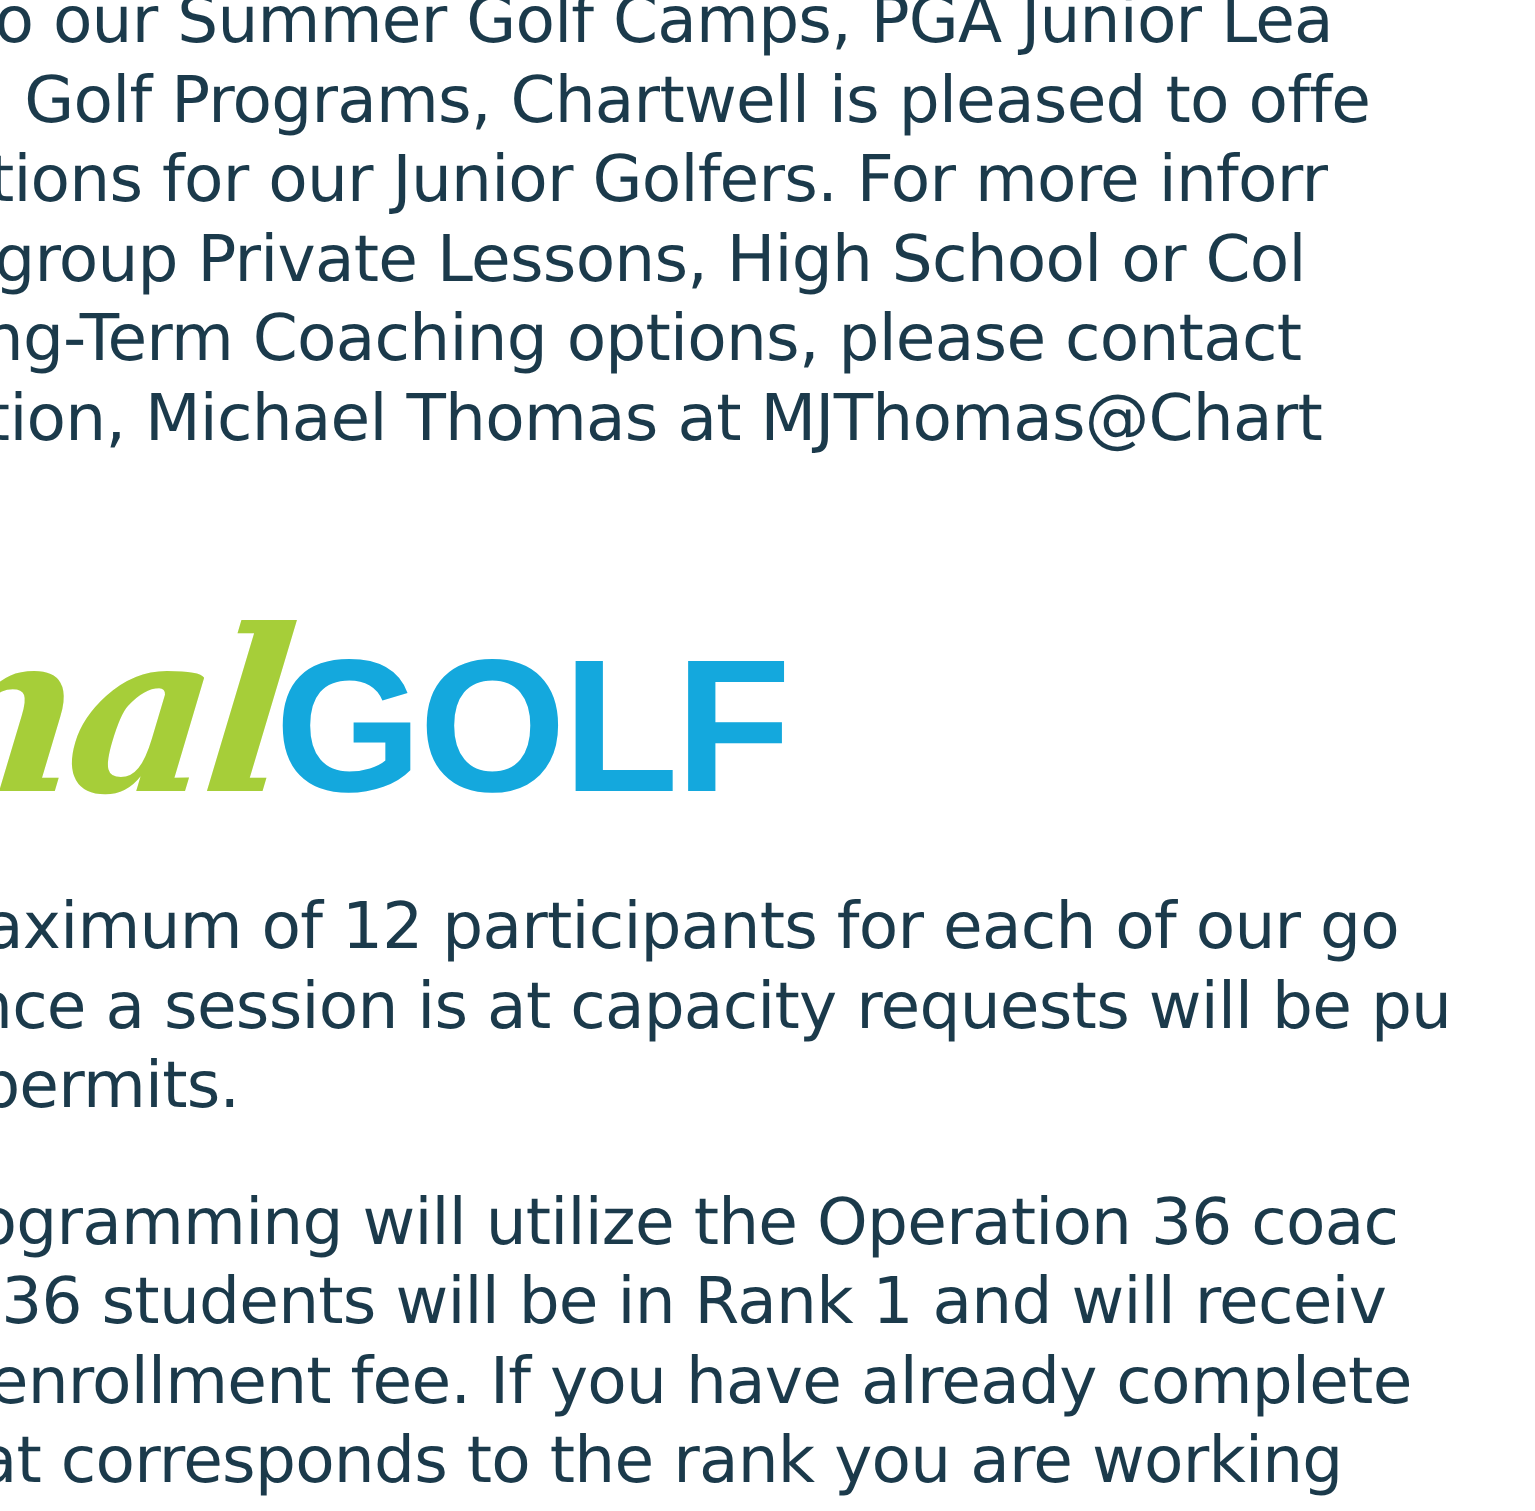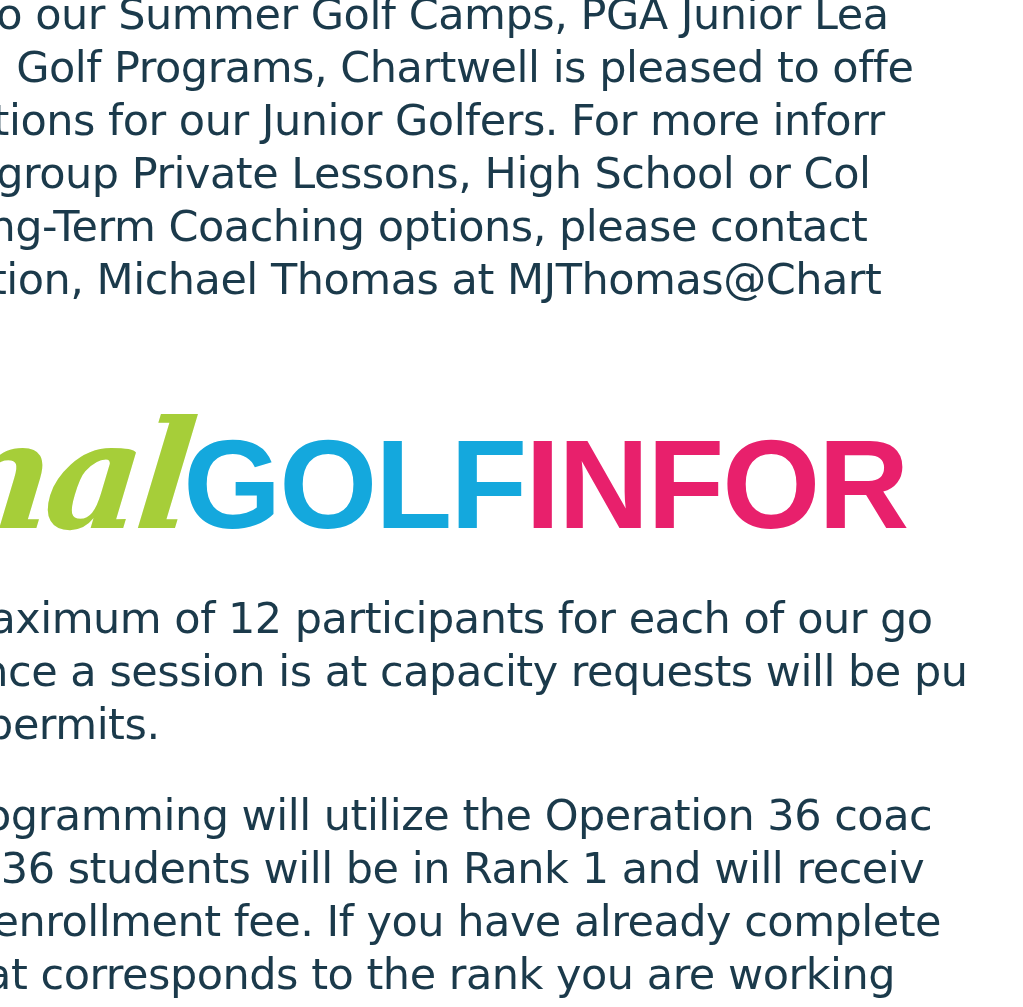--- a/index.html
+++ b/index.html
@@ -76,21 +76,20 @@
     <span class="line">ool Golf Programs, Chartwell is pleased to offe</span>
     <span class="line">options for our Junior Golfers. For more inforr</span>
     <span class="line"> or group Private Lessons, High School or Col</span>
     <span class="line">Long-Term Coaching options, please contact</span>
     <span class="line">uction, Michael Thomas at MJThomas@Chart</span>
   </div>
 
   <div class="headline">
     <span class="hl-script">onal</span>
     <span class="hl-golf">GOLF</span>
-    <span class="hl-infor">INFOR</span>
   </div>
 
   <div class="text-block para-mid">
     <span class="line">maximum of 12 participants for each of our go</span>
     <span class="line">Once a session is at capacity requests will be pu</span>
     <span class="line">y permits.</span>
   </div>
 
   <div class="text-block para-bot">
     <span class="line">programming will utilize the Operation 36 coac</span>

